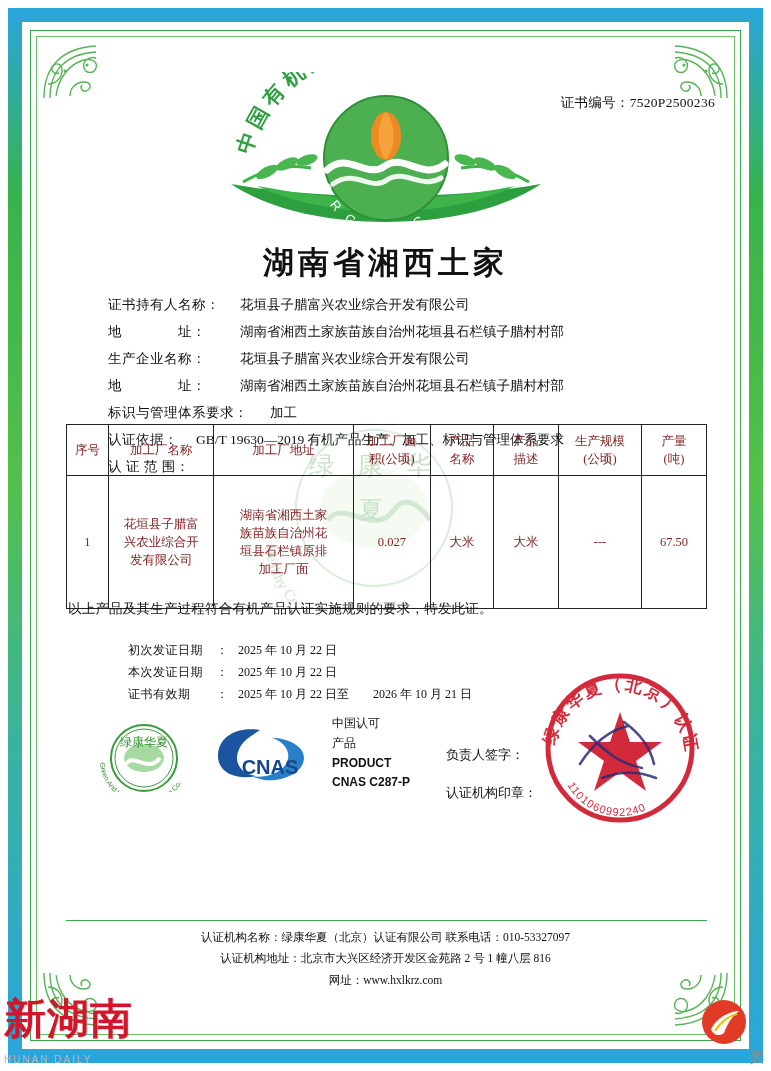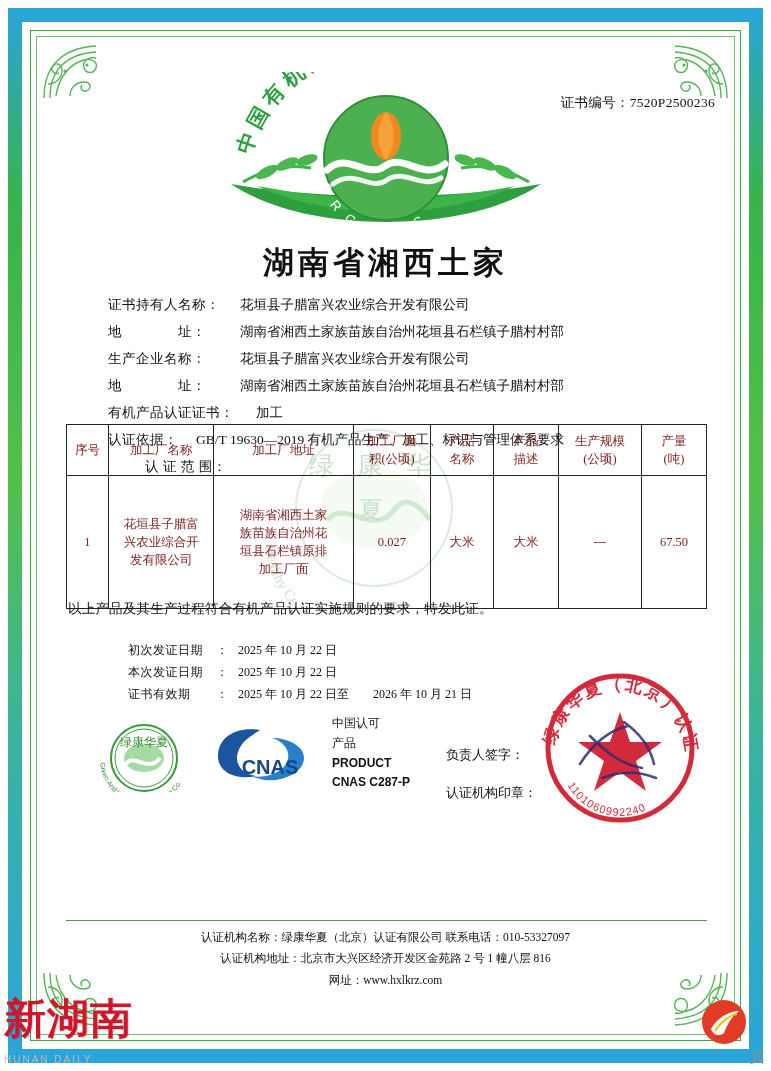--- a/index.html
+++ b/index.html
@@ -88,21 +88,21 @@
     margin-bottom:9px;
   }
   .flabel{
     width:132px;flex:0 0 132px;
     letter-spacing:.5px;
   }
   .fvalue{flex:1 1 auto;}
   .frow.inline .flabel{width:auto;flex:0 0 auto;}
   .frow.inline .fvalue{margin-left:18px;}
   .frow.cat .fvalue{margin-left:22px;}
-  .scope-row{margin-top:4px;margin-bottom:20px;padding-left:37px;}
+  .scope-row{margin-top:4px;margin-bottom:20px;}
 
   
   .watermark{
     position:absolute;left:178px;top:366px;width:300px;height:190px;
     pointer-events:none;opacity:.33;
   }
   .watermark svg{width:100%;height:100%;}
 
   
   .tbl-wrap{
@@ -320,21 +320,21 @@
       </div>
       <div class="frow">
         <span class="flabel">生产企业名称：</span>
         <span class="fvalue">花垣县子腊富兴农业综合开发有限公司</span>
       </div>
       <div class="frow">
         <span class="flabel">地　　　　址：</span>
         <span class="fvalue">湖南省湘西土家族苗族自治州花垣县石栏镇子腊村村部</span>
       </div>
       <div class="frow inline cat">
-        <span class="flabel">有机产品认证证书：</span>
+        <span class="flabel">标识与管理体系要求：</span>
         <span class="fvalue">加工</span>
       </div>
       <div class="frow inline">
         <span class="flabel">认证依据：</span>
         <span class="fvalue">GB/T 19630—2019 有机产品生产、加工、标识与管理体系要求</span>
       </div>
       <div class="frow scope-row">
         <span class="flabel">认 证 范 围：</span>
       </div>
     </div>

